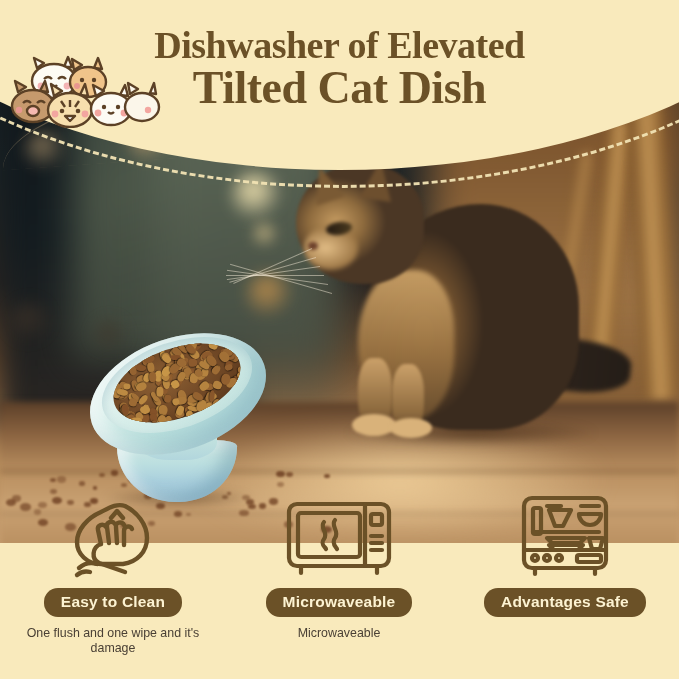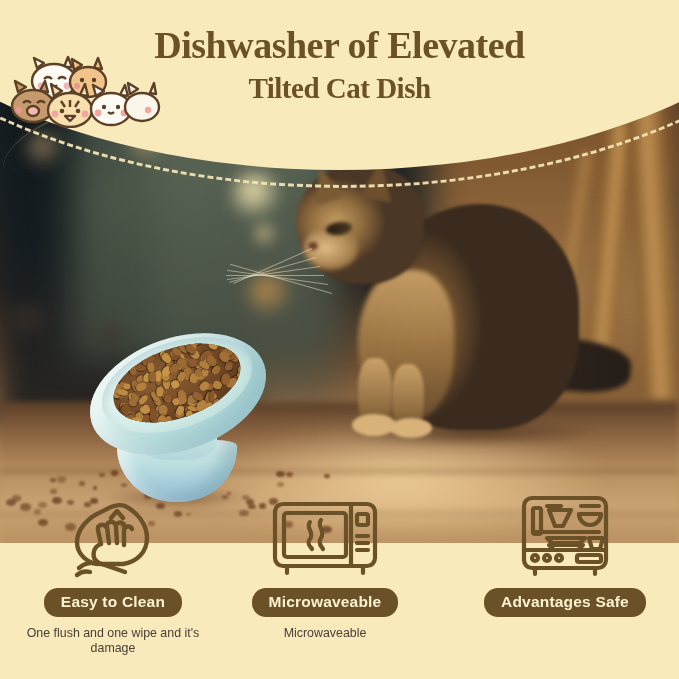--- a/index.html
+++ b/index.html
@@ -496,21 +496,21 @@
     </div>
   </div>
 
   <div class="header-wrap">
     <div class="dash-ell"></div>
     <div class="header-ell"></div>
   </div>
 
   <div style="position:absolute;left:0;top:24px;width:679px;text-align:center;">
     <div style="font-family:'Liberation Serif', serif;font-weight:bold;font-size:38px;color:#6b5127;letter-spacing:-.5px;line-height:42px;">Dishwasher of Elevated</div>
-    <div style="font-family:'Liberation Serif', serif;font-weight:bold;font-size:29px;color:#6b5127;letter-spacing:-.5px;line-height:44px;">Tilted Cat Dish</div>
+    <div style="font-family:'Liberation Serif', serif;font-weight:bold;font-size:46px;color:#6b5127;letter-spacing:-.5px;line-height:44px;">Tilted Cat Dish</div>
   </div>
 
   <div class="stickers">
     <svg width="160" height="80" viewBox="0 0 160 80">
       <g stroke="#5c4126" stroke-width="2.4" stroke-linejoin="round">
 
         <g>
           <path d="M33 20 L30 10 L40 15 Z" fill="#fdfbf4"></path>
           <path d="M60 19 L64 9 L68 19 Z" fill="#fdfbf4"></path>
           <ellipse cx="50" cy="33" rx="22" ry="17" fill="#fdfbf4"></ellipse>
@@ -588,21 +588,21 @@
           <path d="M36 46 c-9 3 -10 15 -2 19 l26 9"></path>
           <path d="M46 20 l6 -7 6 7"></path>
           <path d="M14 70 q8 -7 18 -4"></path>
           <path d="M12 77 q6 -5 13 -3"></path>
         </svg>
       </div>
       <span class="pill">Easy to Clean</span>
       <div class="desc">One flush and one wipe and it's damage</div>
     </div>
 
-    <div class="feat" style="left:212px;">
+    <div class="feat" style="left:226px;">
       <div class="icon">
         <svg width="112" height="82" viewBox="0 0 112 82" fill="none" stroke="#6b5127" stroke-width="4.2" stroke-linecap="round" stroke-linejoin="round">
           <rect x="6" y="6" width="100" height="62" rx="8"></rect>
           <rect x="15" y="15" width="62" height="44" rx="3"></rect>
           <line x1="82" y1="6" x2="82" y2="68"></line>
           <rect x="88" y="16" width="11" height="11" rx="2"></rect>
           <line x1="88" y1="38" x2="99" y2="38"></line>
           <line x1="88" y1="45" x2="99" y2="45"></line>
           <line x1="88" y1="52" x2="99" y2="52"></line>
           <path d="M41 24 c-5 6 5 10 0 17 c-4 5 1 8 2 10"></path>

